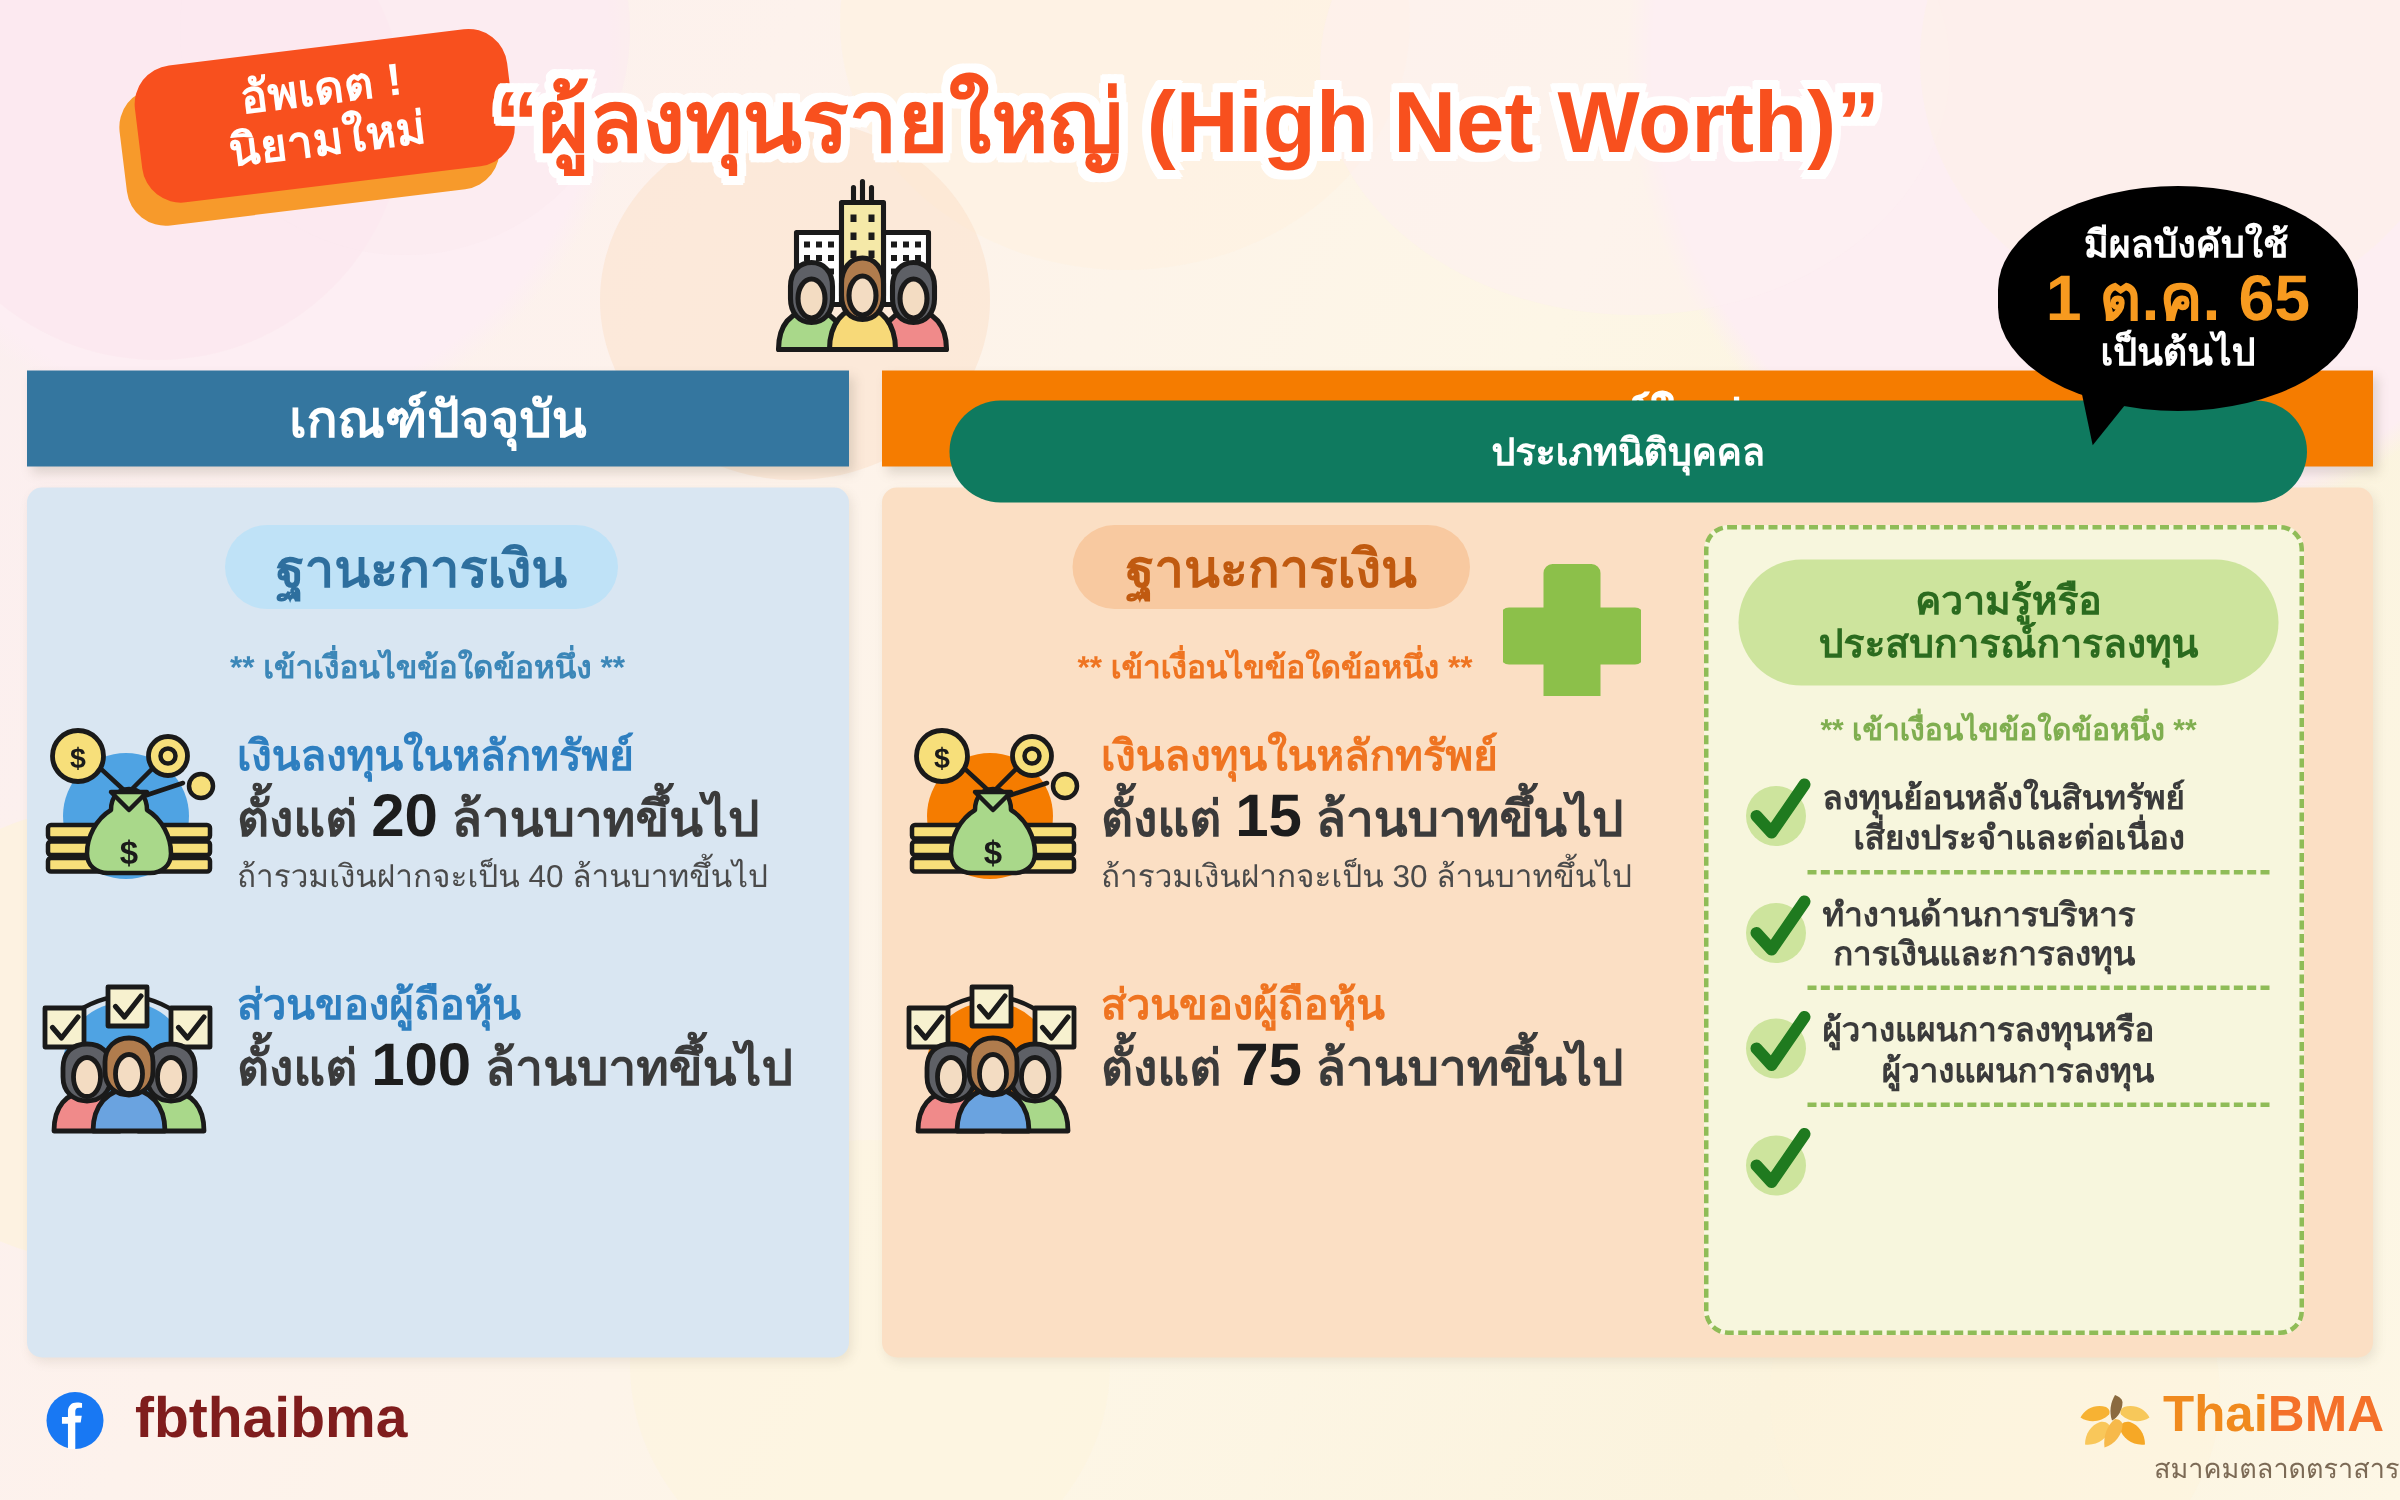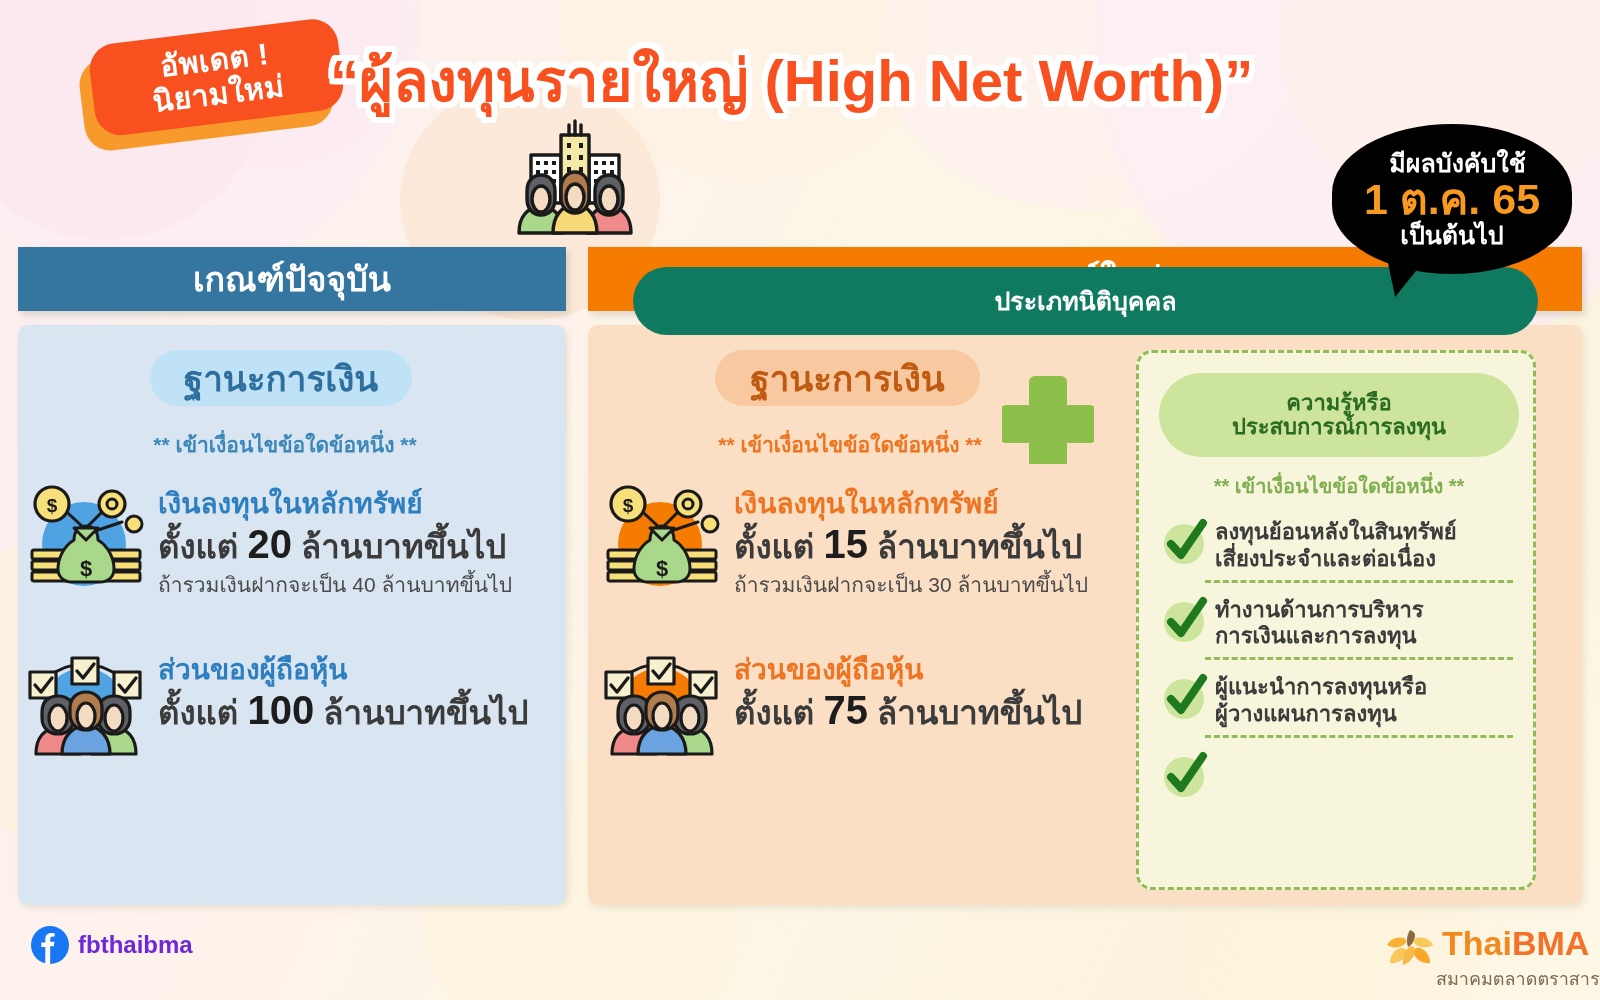--- a/index.html
+++ b/index.html
@@ -151,35 +151,35 @@
 
   
   #knowledge-box {
     position: absolute; left: 1136px; top: 350px; width: 400px; height: 540px;
     background: #f7f6dd; border: 3px dashed #8fbc57; border-radius: 16px;
   }
   #knowledge-pill {
     position: absolute; left: 20px; top: 20px; width: 360px; height: 84px;
     background: #cde49d; border-radius: 42px;
     display: flex; flex-direction: column; align-items: center; justify-content: center;
-    color: #2b6b1f; font-size: 22px; font-weight: bold; line-height: 1.1;
+    color: #2b6b1f; font-size: 26px; font-weight: bold; line-height: 1.1;
   }
   #knowledge-note {
     position: absolute; left: 0; top: 117px; width: 400px;
     text-align: center; font-size: 20px; font-weight: bold; color: #7fae4f;
   }
   #know-list { position: absolute; left: 18px; top: 155px; width: 366px; }
-  .know-item { display: flex; align-items: flex-start; padding: 6px 0 4px; }
+  .know-item { display: flex; align-items: flex-start; padding: 6px 0 4px; text-align: right; }
   .know-item .tick { width: 58px; height: 56px; flex: 0 0 58px; }
   .know-item .kt { font-size: 22px; font-weight: bold; color: #3b3b3b; line-height: 1.22; padding-top: 5px; }
   .know-sep { height: 0; border-top: 3px dashed #8fbc57; margin: 3px 10px 3px 48px; }
 
   
   #fb-row { position: absolute; left: 30px; top: 925px; display: flex; align-items: center; }
-  #fb-handle { margin-left: 8px; font-size: 24px; font-weight: bold; color: #6d28d9; }
+  #fb-handle { margin-left: 20px; font-size: 38px; font-weight: bold; color: #7f1d1d; }
 
   #brand { position: absolute; left: 1380px; top: 922px; width: 200px; height: 62px; }
   #brand-name { position: absolute; left: 62px; top: 2px; font-size: 34px; font-weight: bold; }
   #brand-name .t1 { color: #f08a1e; }
   #brand-name .t2 { color: #f4712a; }
   #brand-sub { position: absolute; left: 56px; top: 42px; font-size: 18px; color: #7c6a55; white-space: nowrap; }
 </style>
 </head>
 <body>
 
@@ -470,21 +470,21 @@
         <div>การเงินและการลงทุน</div>
       </div>
     </div>
     <div class="know-sep"></div>
     <div class="know-item">
       <svg class="tick" viewBox="0 0 58 56">
         <circle cx="27" cy="30" r="20" fill="#cde49d"></circle>
         <path d="M14 30 l10 11 L46 9" fill="none" stroke="#1f7a1f" stroke-width="8" stroke-linecap="round" stroke-linejoin="round"></path>
       </svg>
       <div class="kt">
-        <div>ผู้แนะนำการลงทุนหรือ</div>
+        <div>ผู้วางแผนการลงทุนหรือ</div>
         <div>ผู้วางแผนการลงทุน</div>
       </div>
     </div>
     <div class="know-sep"></div>
     <div class="know-item">
       <svg class="tick" viewBox="0 0 58 56">
         <circle cx="27" cy="30" r="20" fill="#cde49d"></circle>
         <path d="M14 30 l10 11 L46 9" fill="none" stroke="#1f7a1f" stroke-width="8" stroke-linecap="round" stroke-linejoin="round"></path>
       </svg>
     </div>

